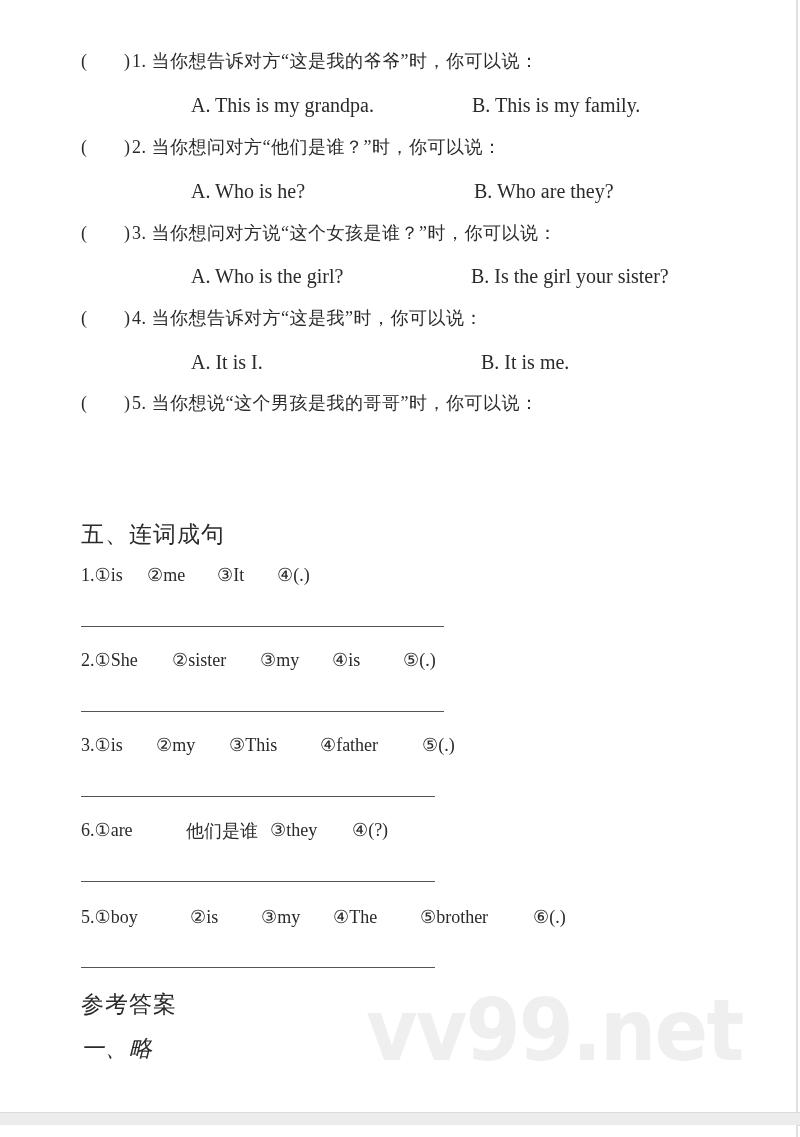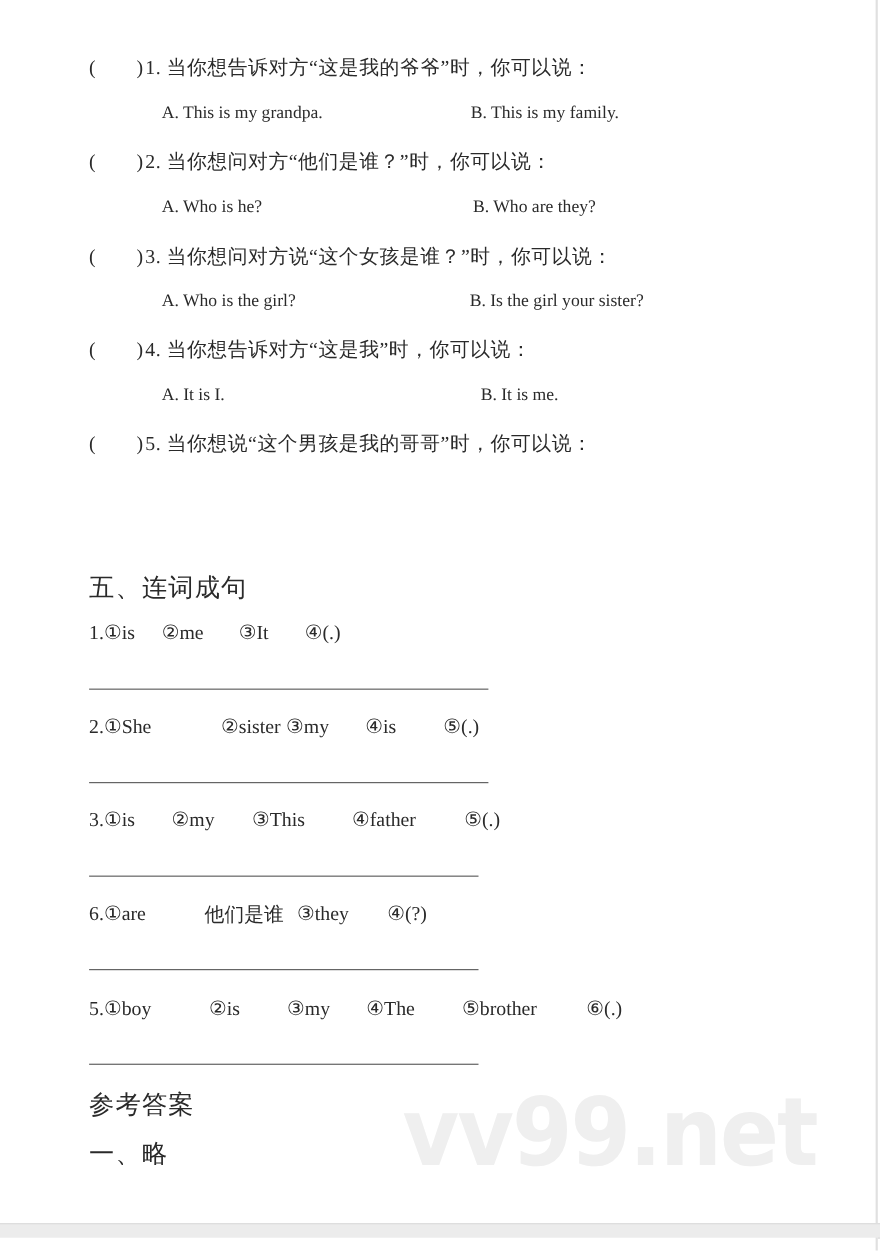--- a/index.html
+++ b/index.html
@@ -18,21 +18,21 @@
       background: #ececec; border-top: 1px solid #dadada; border-bottom: 1px solid #dadada;
     }
     .next-page {
       position: absolute; left: 0; top: 1125px; width: 796px; height: 12px;
       background: #ffffff; border-right: 2px solid #e0e0e0;
     }
     .line { position: absolute; white-space: nowrap; font-size: 18px; line-height: 22px; }
     .q-paren-open { position: absolute; left: 81px; }
     .q-paren-close { position: absolute; left: 124px; }
     .q-text { position: absolute; left: 132px; letter-spacing: 0.5px; text-align: center; }
-    .opt { position: absolute; font-size: 16px; }
+    .opt { position: absolute; font-size: 20px; margin-left: 44px; }
     .section-title { position: absolute; left: 81px; font-size: 23px; letter-spacing: 1px; }
     .words { position: absolute; left: 81px; font-size: 18px; }
     .word { position: absolute; white-space: nowrap; }
     .underline { position: absolute; left: 81px; height: 0; border-top: 1px solid #555; }
     .watermark {
       position: absolute; left: 366px; top: 990px;
       font-family: "DejaVu Sans", sans-serif; font-weight: bold;
       font-size: 86px; line-height: 80px; color: #efefef; letter-spacing: -2px;
       transform: scaleX(0.92); transform-origin: left top;
     }
@@ -85,21 +85,21 @@
   <div class="words" style="top:564px;">
     <span class="word" style="left:0px;">1.①is</span>
     <span class="word" style="left:66px;">②me</span>
     <span class="word" style="left:136px;">③It</span>
     <span class="word" style="left:196px;">④(.)</span>
   </div>
   <div class="underline" style="top:626px; width:363px;"></div>
 
   <div class="words" style="top:649px;">
     <span class="word" style="left:0px;">2.①She</span>
-    <span class="word" style="left:91px;margin-left:29px;">②sister</span>
+    <span class="word" style="left:91px;">②sister</span>
     <span class="word" style="left:179px;">③my</span>
     <span class="word" style="left:251px;">④is</span>
     <span class="word" style="left:322px;">⑤(.)</span>
   </div>
   <div class="underline" style="top:711px; width:363px;"></div>
 
   <div class="words" style="top:734px;">
     <span class="word" style="left:0px;">3.①is</span>
     <span class="word" style="left:75px;">②my</span>
     <span class="word" style="left:148px;">③This</span>
@@ -120,19 +120,19 @@
     <span class="word" style="left:0px;">5.①boy</span>
     <span class="word" style="left:109px;">②is</span>
     <span class="word" style="left:180px;">③my</span>
     <span class="word" style="left:252px;">④The</span>
     <span class="word" style="left:339px;">⑤brother</span>
     <span class="word" style="left:452px;">⑥(.)</span>
   </div>
   <div class="underline" style="top:967px; width:354px;"></div>
 
   <div class="section-title" style="top:989px;">参考答案</div>
-  <div class="section-title" style="top:1033px;">一、略</div>
+  <div class="section-title" style="top:1033px;font-style:italic;">一、略</div>
 
   <div class="watermark">vv99.net</div>
 </div>
 
 <div class="page-gap"></div>
 <div class="next-page"></div>
 
 </body></html>

